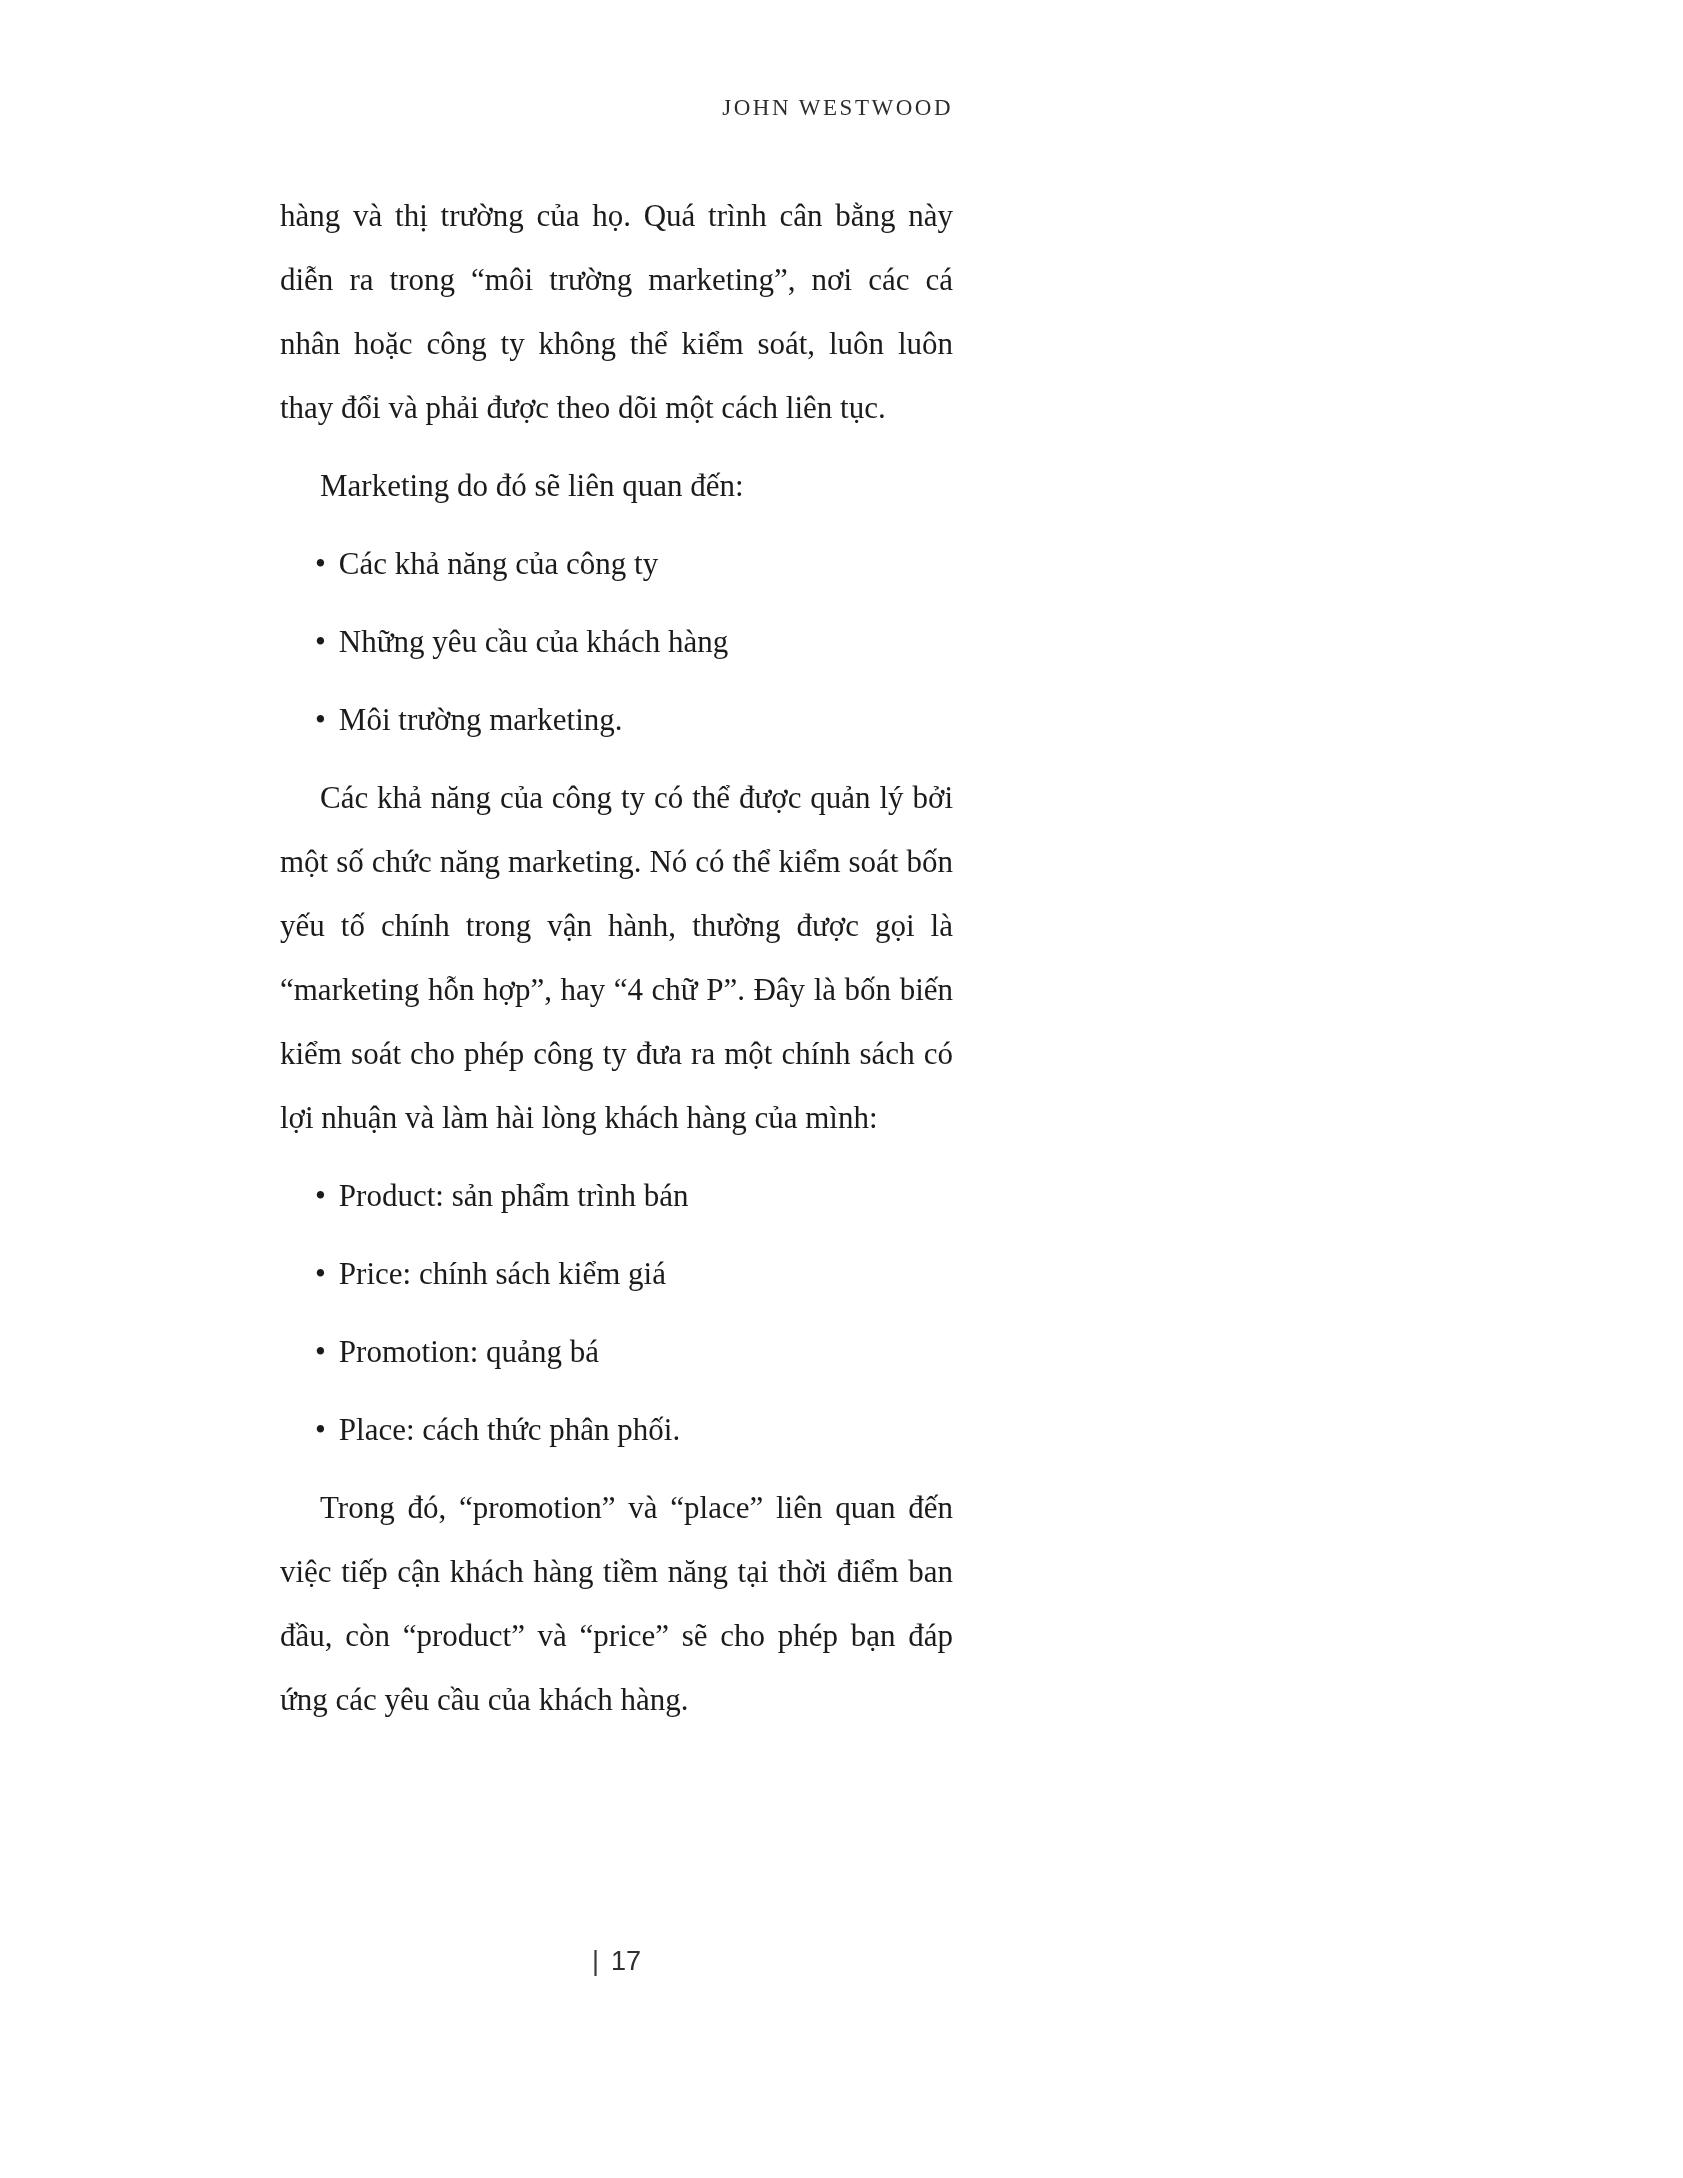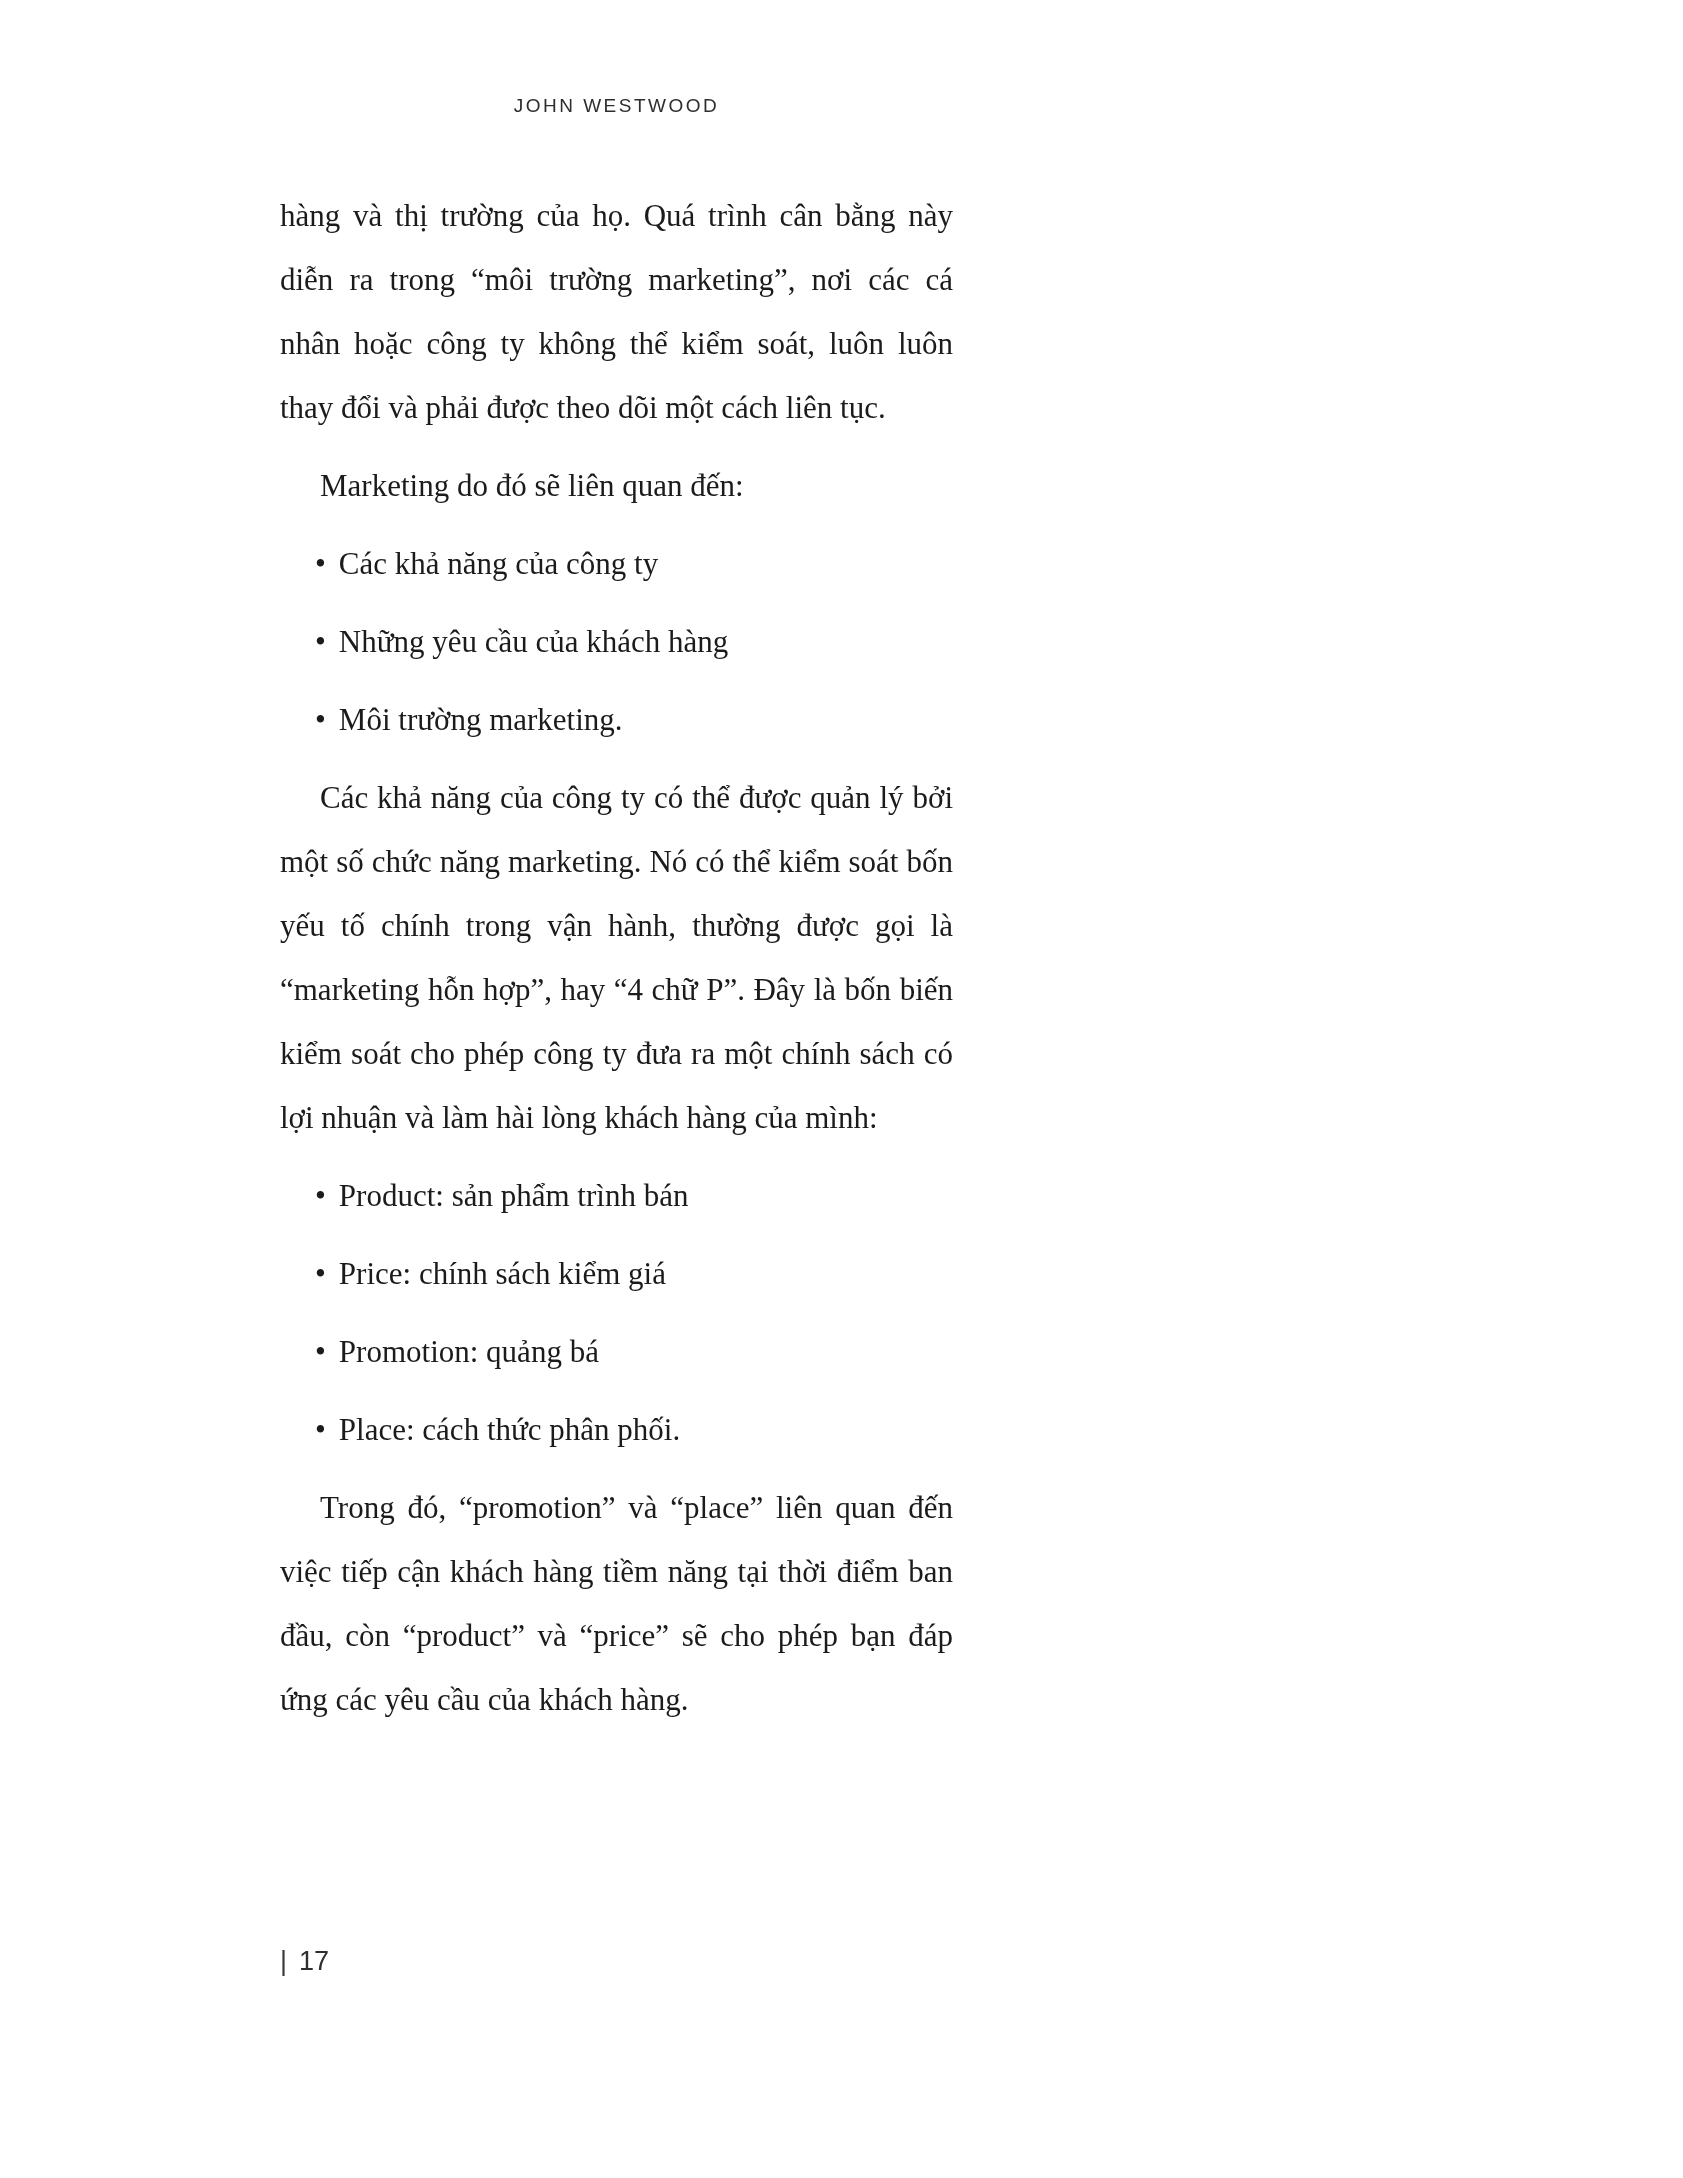--- a/index.html
+++ b/index.html
@@ -15,23 +15,23 @@
     width: 1683px;
     height: 2178px;
     background: #ffffff;
     overflow: hidden;
   }
   .running-header {
     position: absolute;
     left: 280px;
     top: 95px;
     width: 673px;
-    text-align: center;
-    font-family: Liberation Sans, sans-serif;
-    font-size: 19px;
+    text-align: right;
+    font-family: Liberation Serif, serif;
+    font-size: 23px;
     font-weight: 400;
     letter-spacing: 2.5px;
     color: #2e2e2e;
   }
   .text-column {
     position: absolute;
     left: 280px;
     top: 184px;
     width: 673px;
     color: #1b1b1b;
@@ -63,21 +63,21 @@
     color: #1b1b1b;
   }
   .bullet-text {
     flex: 1 1 auto;
   }
   .page-footer {
     position: absolute;
     left: 280px;
     top: 1946px;
     width: 673px;
-    text-align: left;
+    text-align: center;
     font-family: "Liberation Sans", sans-serif;
     font-size: 27px;
     color: #2e2e2e;
   }
   .pagenum-bar {
     margin-right: 12px;
     color: #3a3a3a;
   }
 </style>
 </head>

